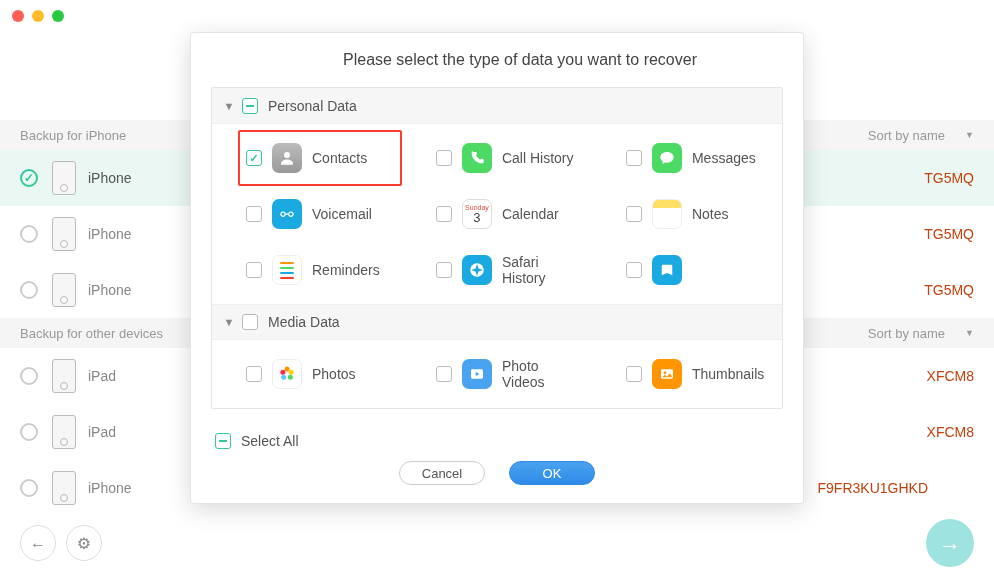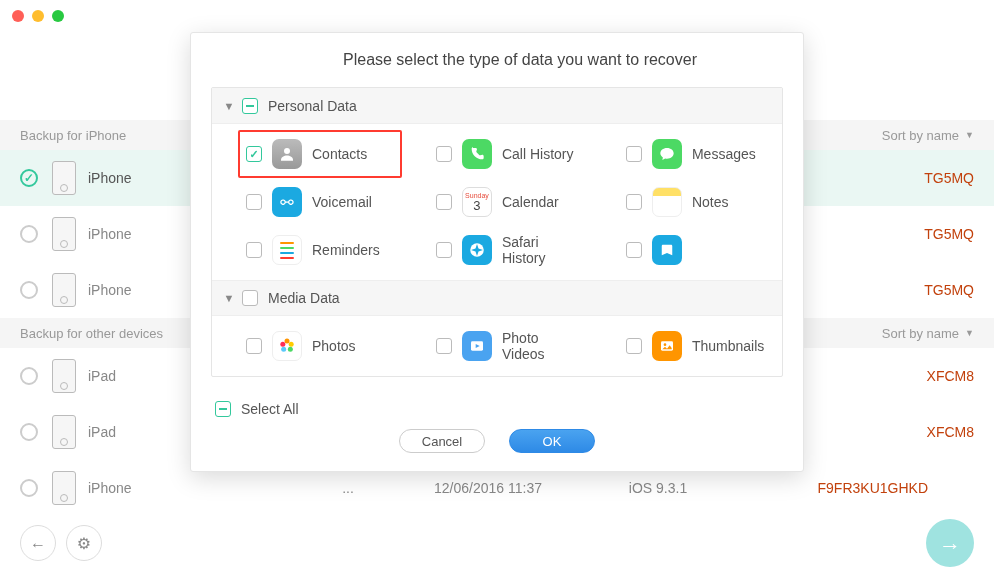--- a/index.html
+++ b/index.html
@@ -10,21 +10,21 @@
   .wc-dot { width: 12px; height: 12px; border-radius: 50%; }
   .wc-close { background: #ff5f57; }
   .wc-min { background: #ffbd2e; }
   .wc-max { background: #28c941; }
   
   
   .main { position: relative; width: 100%; }
   .list { width: 100%; }
   .section-header { display:flex; align-items:center; padding: 0 20px; height: 30px; background: #f5f5f5; color:#999; font-size:13px; }
   .section-header .spacer { flex:1; }
-  .sort { color:#999; font-size:13px; display:flex; align-items:center; gap:6px; }
+  .sort { color:#999; font-size:13px; display:flex; align-items:center; gap:20px; }
   .sort .tri { font-size:9px; }
   
   .row { display:flex; align-items:center; height:56px; padding:0 20px; border-bottom:1px solid transparent; color:#555; font-size:14px; }
   .row.selected { background:#eaf7f3; }
   .radio { width:18px; height:18px; border:2px solid #ccc; border-radius:50%; margin-right:14px; display:flex; align-items:center; justify-content:center; }
   .radio.on { border-color:#33c89c; }
   .radio.on::after { content:"✓"; color:#33c89c; font-size:12px; font-weight:bold; }
   .device-icon { width:24px; height:34px; border:1px solid #bbb; border-radius:3px; margin-right:12px; position:relative; background:#f6f6f6; }
   .device-icon::after { content:""; position:absolute; left:50%; bottom:2px; width:6px; height:6px; border-radius:50%; border:1px solid #bbb; transform:translateX(-50%); }
   .row .name { flex:0 0 220px; color:#888; }
@@ -47,21 +47,21 @@
   .group-header { display:flex; align-items:center; height:36px; padding:0 10px; background:#f6f6f6; border-bottom:1px solid #eee; border-top:1px solid #eee; font-size:14px; color:#555; }
   .group-header:first-child { border-top:0; }
   .disclosure { width:14px; text-align:center; color:#888; font-size:11px; margin-right:6px; }
   .chk { width:16px; height:16px; border:1px solid #bbb; border-radius:3px; margin-right:10px; display:flex; align-items:center; justify-content:center; background:#fff; flex-shrink:0; }
   .chk.partial { border-color:#33c89c; }
   .chk.partial::after { content:""; width:8px; height:2px; background:#33c89c; }
   .chk.on { border-color:#33c89c; }
   .chk.on::after { content:"✓"; color:#33c89c; font-size:11px; font-weight:bold; line-height:1; }
   
   .grid { display:flex; flex-wrap:wrap; padding:6px 0; }
-  .item { width:33.33%; display:flex; align-items:center; height:48px; padding:0 10px 0 34px; font-size:14px; color:#555; }
+  .item { width:33.33%; display:flex; align-items:center; height:56px; padding:0 10px 0 34px; font-size:14px; color:#555; }
   .item .chk { margin-right:10px; }
   .app-icon { width:30px; height:30px; border-radius:7px; margin-right:10px; display:flex; align-items:center; justify-content:center; color:#fff; font-size:16px; flex-shrink:0;}
   .highlight { border:2px solid #ff3b30; border-radius:2px; padding-left:6px; margin-left:26px; padding-right:4px; }
   .highlight .chk { margin-left:0; }
   
   .ic-contacts { background:linear-gradient(#bbb,#999); }
   .ic-call { background:#4cd964; }
   .ic-msg { background:#4cd964; }
   .ic-vm { background:#1ba9e1; }
   .ic-cal { background:#fff; border:1px solid #ddd; color:#444; font-size:13px; flex-direction:column; line-height:1; }

